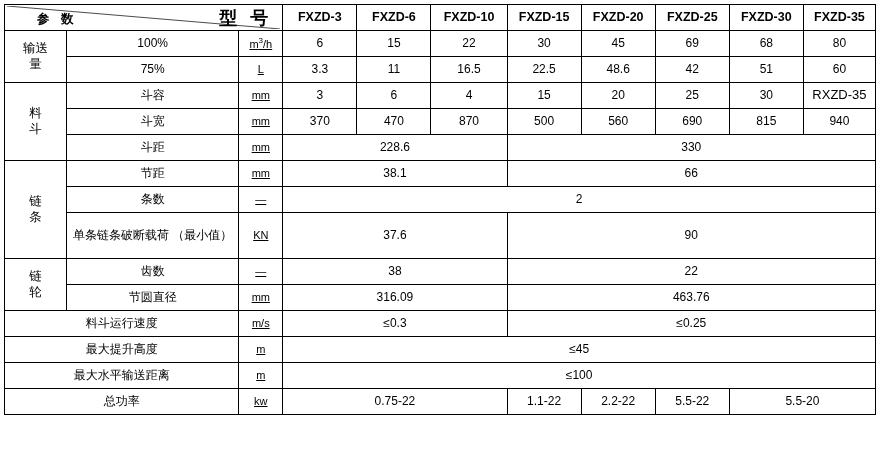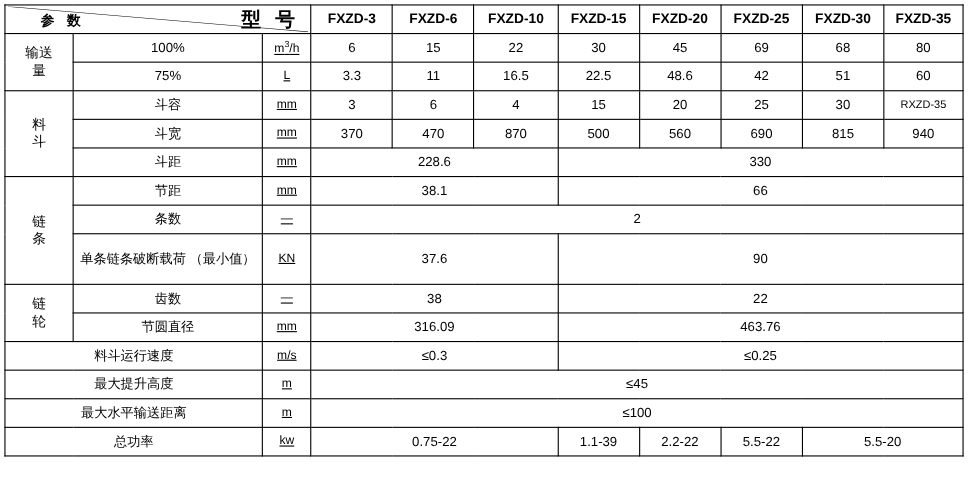--- a/index.html
+++ b/index.html
@@ -83,21 +83,21 @@
     bottom: 3px;
     left: 30px;
     font-size: 12.5px;
     font-weight: bold;
     letter-spacing: 4px;
   }
   .sup {
     font-size: 8px;
     vertical-align: super;
   }
-  td.small { font-size: 10px; }
+  td.small { font-size: 13px; }
   td.two-line { line-height: 1.2; }
 </style>
 </head>
 <body>
 
 <div id="sheet">
   <table class="spec">
     <colgroup>
       <col style="width:62px">
       <col style="width:172px">
@@ -258,20 +258,20 @@
       <tr>
         <td class="rowlabel" colspan="2">最大水平输送距离</td>
         <td class="unit">m</td>
         <td colspan="8">≤100</td>
       </tr>
 
       <tr>
         <td class="rowlabel" colspan="2">总功率</td>
         <td class="unit">kw</td>
         <td colspan="3">0.75-22</td>
-        <td>1.1-39</td>
+        <td>1.1-22</td>
         <td>2.2-22</td>
         <td>5.5-22</td>
         <td colspan="2">5.5-20</td>
       </tr>
     </tbody>
   </table>
 </div>
 
 </body></html>

